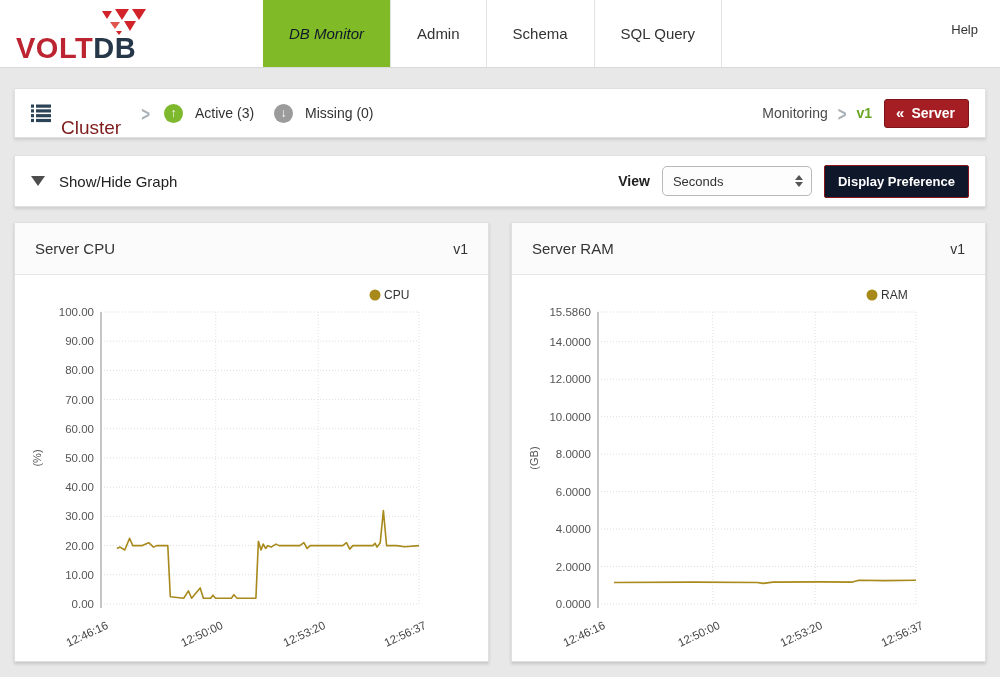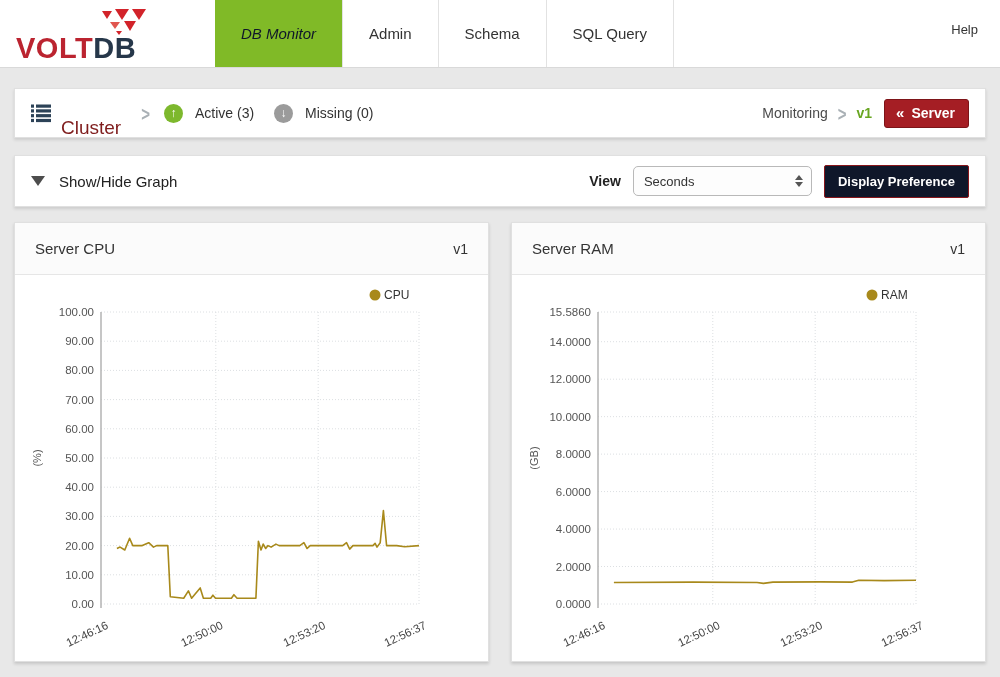--- a/index.html
+++ b/index.html
@@ -8,21 +8,21 @@
     font-family: "Liberation Sans", sans-serif;
     background:#e8e8e8;
     color:#333;
     overflow:hidden;
   }
   
   .header {
     height:68px; background:#ffffff; border-bottom:1px solid #d9d9d9;
     display:flex; align-items:stretch;
   }
-  .logo { width:215px; display:flex; align-items:center; padding-left:16px; }
+  .logo { width:263px; display:flex; align-items:center; padding-left:16px; }
   .logo-inner { display:flex; flex-direction:column; align-items:flex-start; }
   .logo-tris { margin-left:78px; margin-top:4px; }
   .logo-text { font-size:29px; font-weight:bold; letter-spacing:0.5px; line-height:30px; margin-top:-2px;}
   .logo-volt { color:#bb2430; }
   .logo-db { color:#26374a; font-weight:600; }
   .tabs { display:flex; align-items:stretch; }
   .tab {
     display:flex; align-items:center; padding:0 26px; font-size:15px; color:#333;
     border-left:1px solid #e2e2e2; cursor:pointer; background:#fff;
   }
@@ -66,21 +66,21 @@
   .tri-down {
     width:0; height:0; border-left:7px solid transparent; border-right:7px solid transparent;
     border-top:10px solid #4d4d4d;
   }
   .toggle-label { font-size:15px; color:#222; }
   .toolbar-right { margin-left:auto; display:flex; align-items:center; gap:12px; }
   .view-label { font-size:14px; font-weight:bold; color:#222; }
   .select-wrap { position:relative; }
   select {
     -webkit-appearance:none; appearance:none;
-    width:179px; height:30px; padding:0 28px 0 10px; font-size:13px; color:#333;
+    width:150px; height:30px; padding:0 28px 0 10px; font-size:13px; color:#333;
     border:1px solid #b9b9b9; border-radius:5px; background:#fdfdfd;
     font-family:"Liberation Sans", sans-serif; cursor:pointer;
   }
   .select-arrows {
     position:absolute; right:9px; top:50%; transform:translateY(-50%);
     display:flex; flex-direction:column; gap:2px; pointer-events:none;
   }
   .select-arrows .up {
     width:0; height:0; border-left:4px solid transparent; border-right:4px solid transparent;
     border-bottom:5px solid #555;

